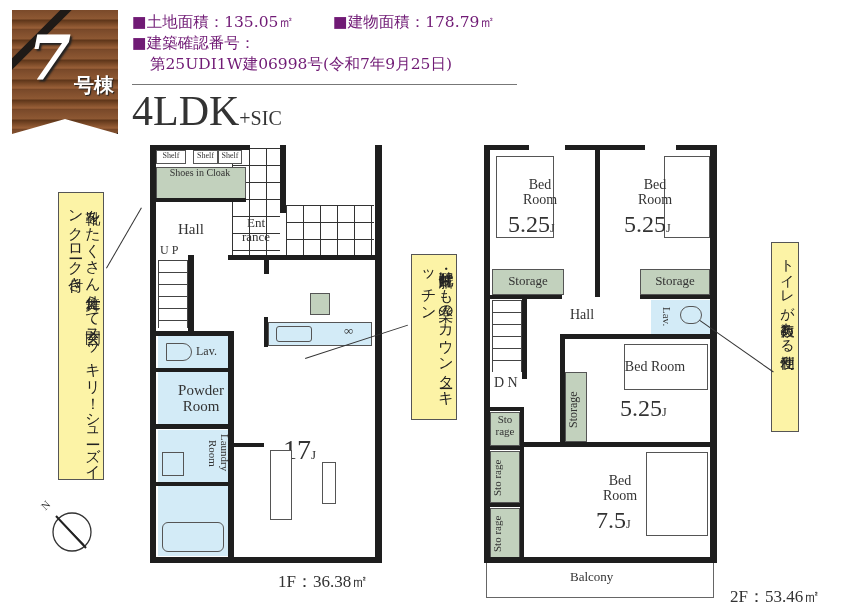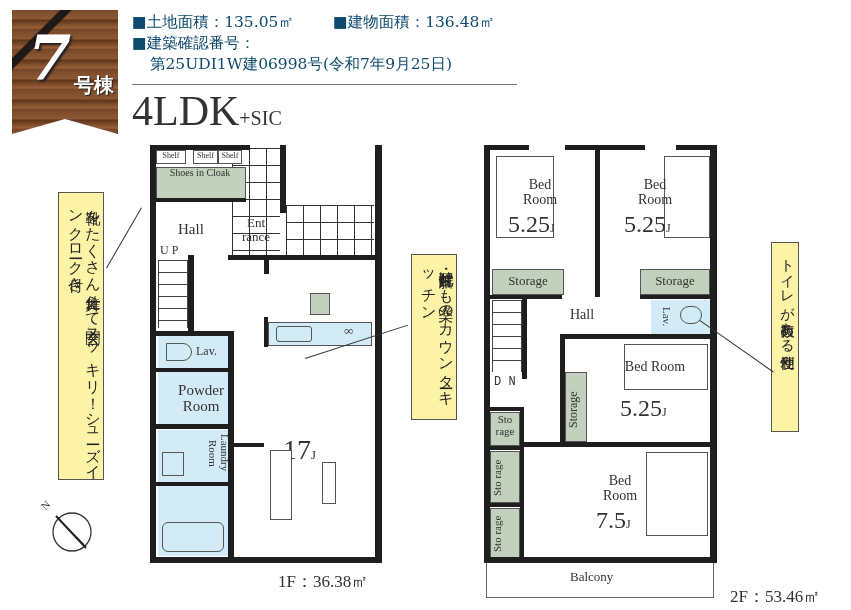--- a/index.html
+++ b/index.html
@@ -9,21 +9,21 @@
 
   
   .badge { left: 12px; top: 10px; width: 106px; height: 124px;
     background: repeating-linear-gradient(180deg, #7a4a2a 0px, #8e5833 9px, #5d3519 10px, #9a6038 18px, #6b3f22 20px);
     clip-path: polygon(0 0, 100% 0, 100% 100%, 50% 88%, 0 100%);
     overflow: hidden; }
   .badge-stripe { position: absolute; width: 160px; height: 8px; background: #1f1a17; transform: rotate(-45deg); }
   .badge-num { position: absolute; left: 16px; top: 18px; font-family: "DejaVu Serif", serif; font-size: 62px; font-weight: bold; font-style: italic; color: #fff; text-shadow: 2px 2px 2px #222; line-height: 1; }
   .badge-suffix { position: absolute; left: 62px; top: 62px; font-family: "DejaVu Sans", sans-serif; font-size: 20px; font-weight: bold; color: #fff; text-shadow: 1px 1px 1px #222; }
 
-  .hdr-line { font-family: "DejaVu Serif", serif; font-size: 15.5px; color: #0c4a6e; white-space: nowrap; }
+  .hdr-line { font-family: "DejaVu Serif", serif; font-size: 15.5px; color: #701a75; white-space: nowrap; }
   .hdr-rule { left: 132px; top: 84px; width: 385px; height: 1px; background: #777; }
   .layout-type { left: 132px; top: 90px; font-size: 42px; color: #333; font-family: "Liberation Serif", serif; line-height: 1; }
   .layout-type small { font-size: 20px; }
 
   
   .wall { position: absolute; background: #1e1e1e; }
   .room { position: absolute; }
   .lbl { position: absolute; font-family: "Liberation Serif", serif; color: #333; text-align: center; line-height: 1.05; }
   .green { background: #c2d1bd; border: 1px solid #555; }
   .blue { background: #d3ebf7; }
@@ -44,21 +44,21 @@
 <body>
 
 <div class="abs badge">
   <div class="badge-stripe" style="left:-50px; top:20px;"></div>
   <div class="badge-stripe" style="left:40px; top:110px;"></div>
   <div class="badge-num">7</div>
   <div class="badge-suffix">号棟</div>
 </div>
 
 <div class="abs hdr-line" style="left:132px; top:12px;">■土地面積：135.05㎡</div>
-<div class="abs hdr-line" style="left:333px; top:12px;">■建物面積：136.48㎡</div>
+<div class="abs hdr-line" style="left:333px; top:12px;">■建物面積：178.79㎡</div>
 <div class="abs hdr-line" style="left:132px; top:33px;">■建築確認番号：</div>
 <div class="abs hdr-line" style="left:150px; top:54px;text-align:center;">第25UDI1W建06998号(令和7年9月25日)</div>
 <div class="abs hdr-rule"></div>
 <div class="abs layout-type">
   <span>4LDK</span><small>+SIC</small>
 </div>
 
 <div class="abs" style="left:0; top:0; width:851px; height:610px;">
 
   <div class="room tile" style="left:232px; top:148px; width:48px; height:112px;"></div>
@@ -142,21 +142,21 @@
   </div>
   <div class="room green" style="left:640px; top:269px; width:70px; height:26px;"></div>
   <div class="lbl" style="left:640px; top:274px; width:70px; font-size:13px;">Storage</div>
 
   <div class="lbl" style="left:570px; top:308px; font-size:14px;">Hall</div>
   <div class="room blue" style="left:651px; top:300px; width:60px; height:34px;"></div>
   <div class="lbl" style="left:656px; top:302px; width:16px; height:30px; font-size:11px; writing-mode: vertical-rl;">Lav.</div>
   <div class="thin" style="left:680px; top:306px; width:22px; height:18px; border-radius:10px; background:#d3ebf7;"></div>
 
   <div class="room stairs" style="left:492px; top:300px; width:30px; height:72px;"></div>
-  <div class="lbl" style="left:494px; top:376px; font-size:12px;font-family:Liberation Mono, monospace;">D N</div>
+  <div class="lbl" style="left:494px; top:376px; font-size:14px;">D N</div>
 
   <div class="room green" style="left:565px; top:372px; width:22px; height:70px;"></div>
   <div class="lbl" style="left:567px; top:382px; width:18px; height:56px; font-size:12px; writing-mode: vertical-rl; transform: rotate(180deg);">Storage</div>
   <div class="thin" style="left:624px; top:344px; width:84px; height:46px;"></div>
   <div class="lbl" style="left:620px; top:360px; width:70px; font-size:14px; background:transparent;">Bed Room</div>
   <div class="lbl" style="left:620px; top:396px; font-size:24px;">
     <span>5.25</span><span style="font-size:12px;">J</span>
   </div>
 
   <div class="room green" style="left:490px; top:412px; width:30px; height:34px;"></div>

